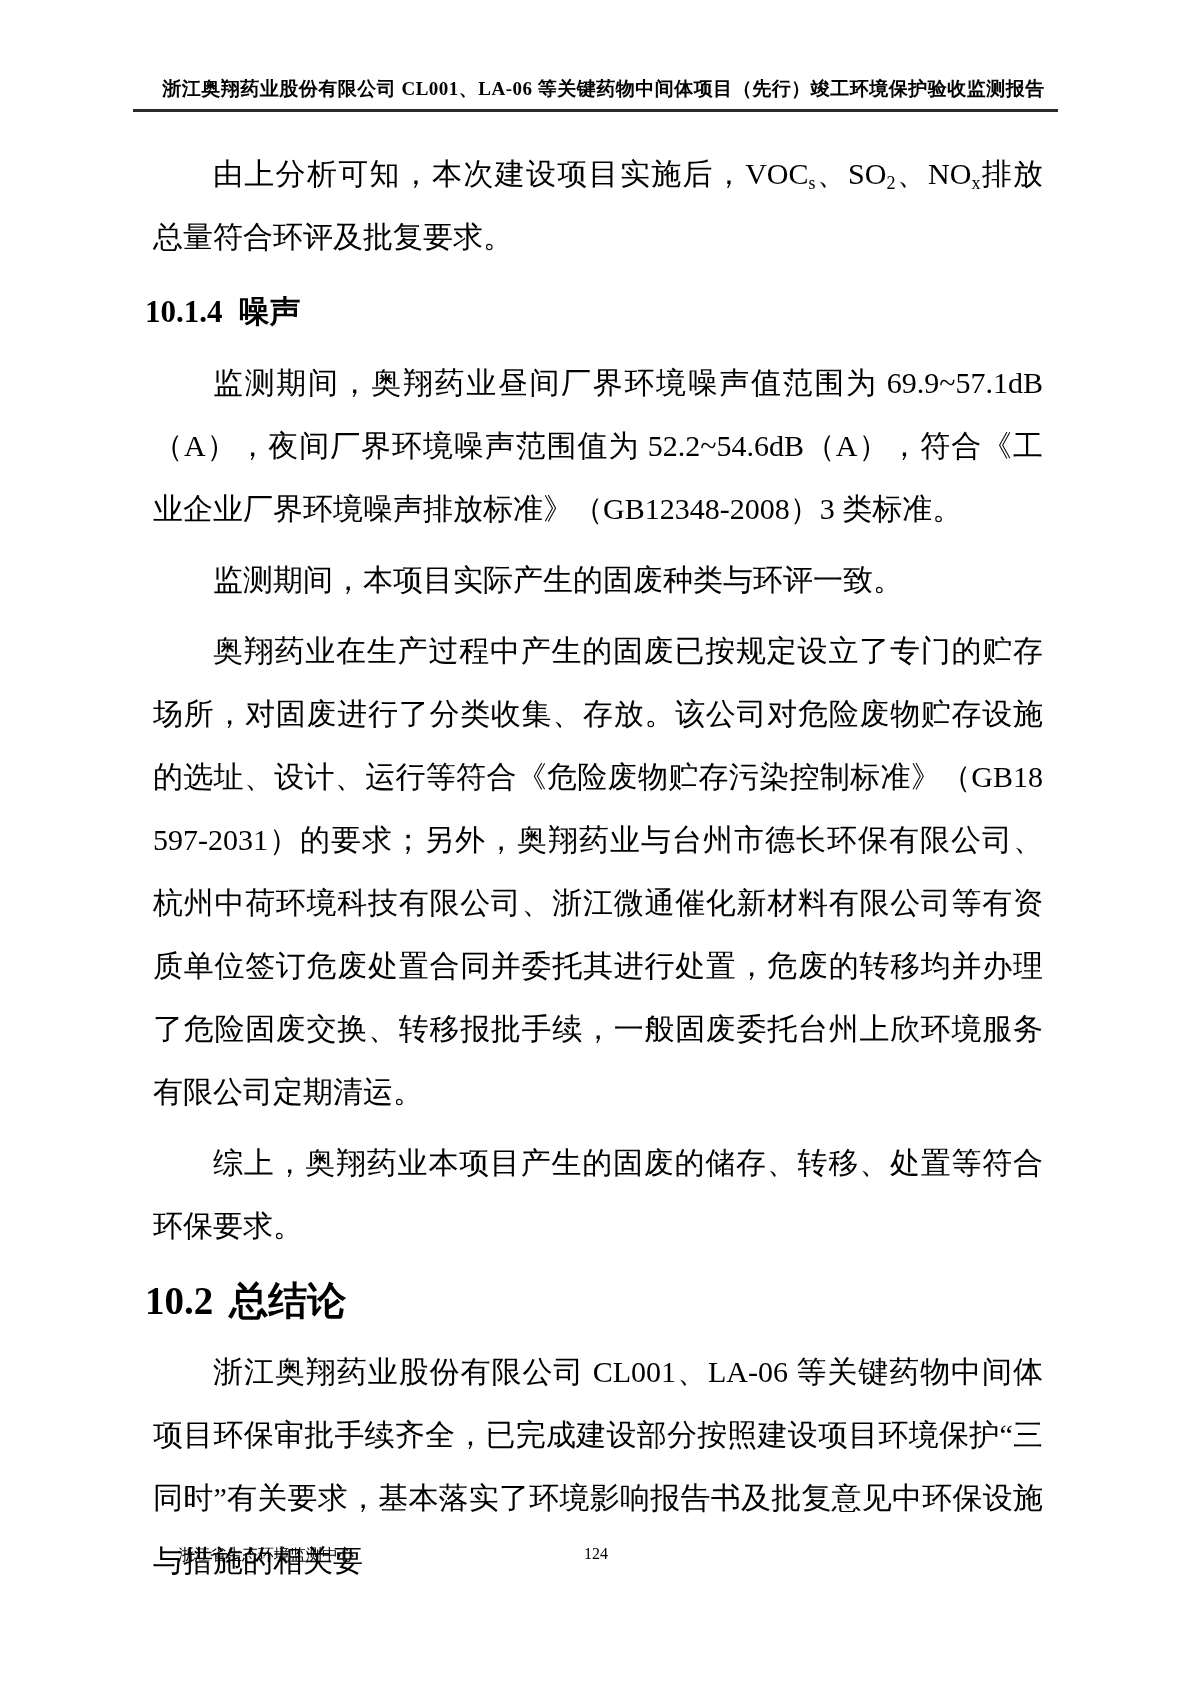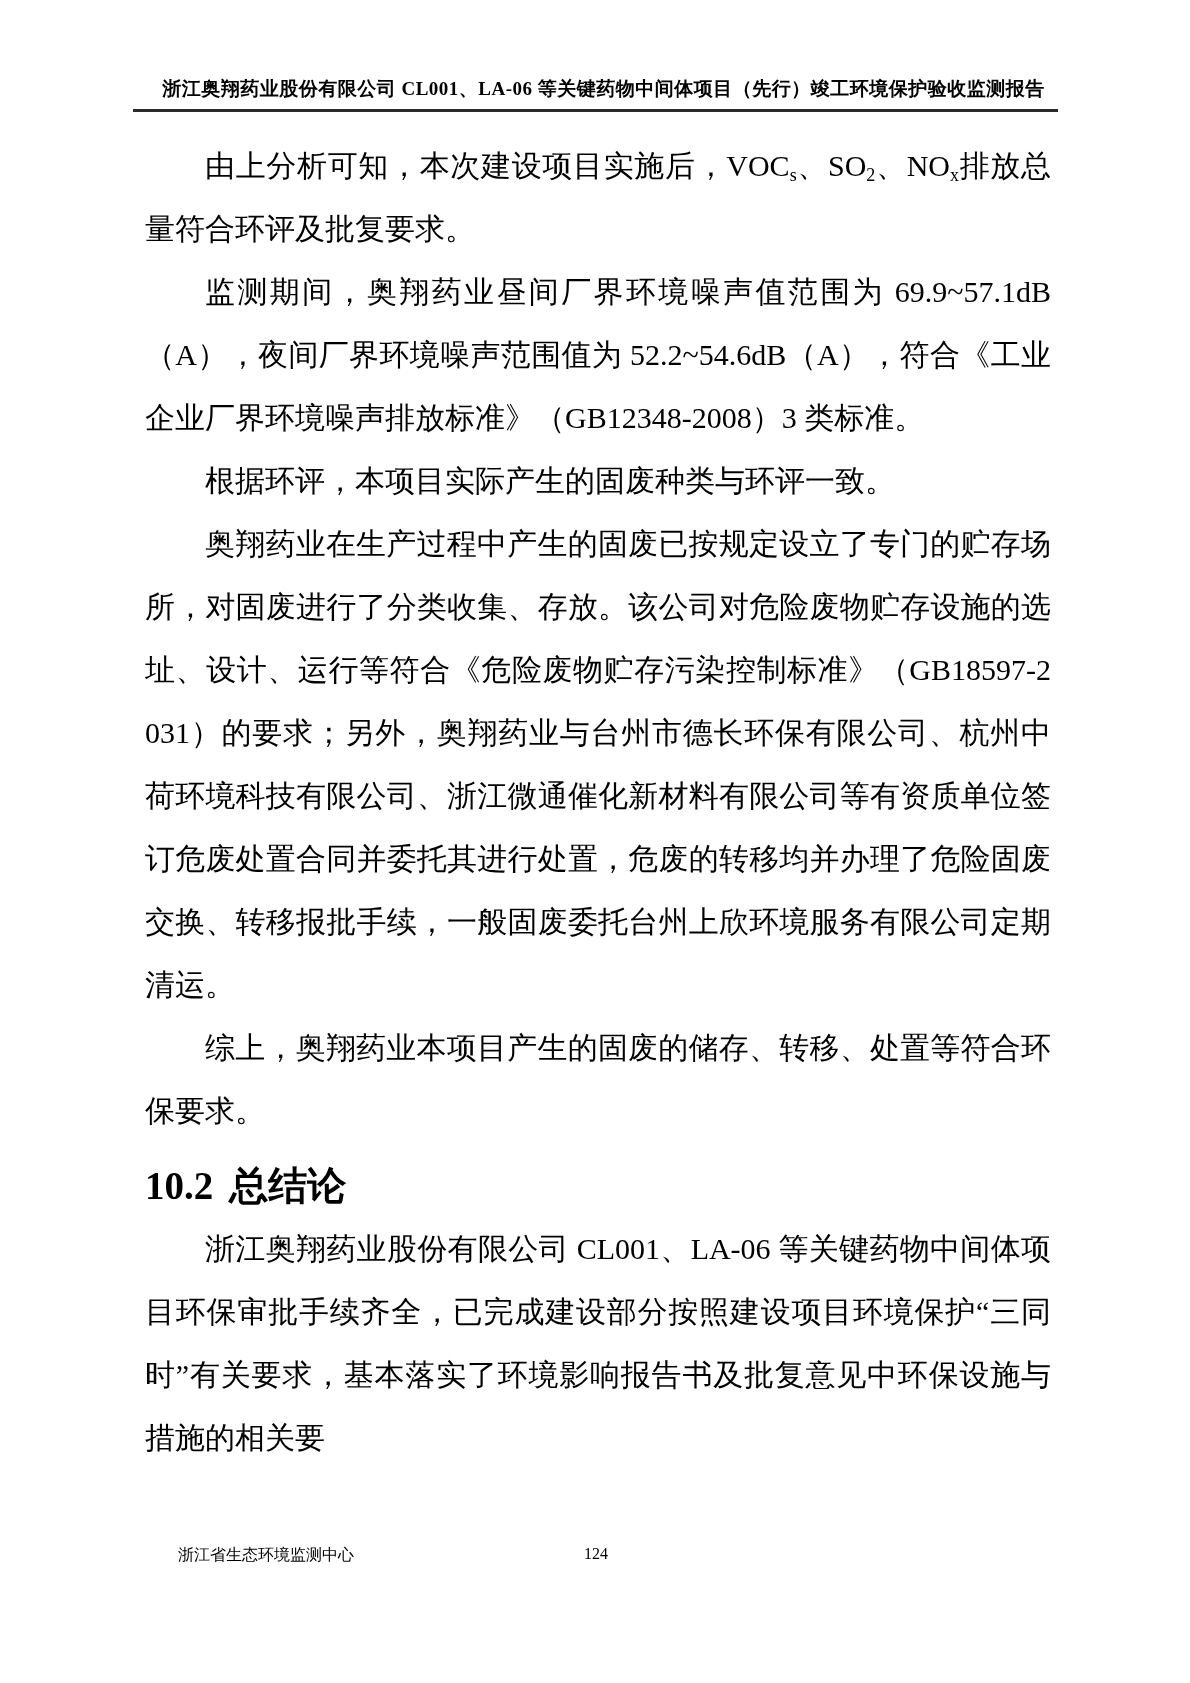--- a/index.html
+++ b/index.html
@@ -31,21 +31,21 @@
     background: #2b2b2b;
     border: none;
   }
   .content {
     position: absolute;
     top: 134px;
     left: 145px;
     width: 906px;
   }
   .para {
-    margin: 0;
+    margin: 8px;
     font-size: 30px;
     line-height: 63px;
     text-align: justify;
     text-justify: inter-ideograph;
     text-indent: 2em;
     word-break: break-all;
   }
   .para sub {
     font-size: 60%;
     line-height: 0;
@@ -97,25 +97,26 @@
 
   <div class="header">
     <div class="header-title">浙江奥翔药业股份有限公司 CL001、LA-06 等关键药物中间体项目（先行）竣工环境保护验收监测报告</div>
     <div class="header-rule"></div>
   </div>
 
   <div class="content">
 
     <p class="para"><span>由上分析可知，本次建设项目实施后，VOC</span><sub>s</sub><span>、SO</span><sub>2</sub><span>、NO</span><sub>x</sub><span>排放总量符合环评及批复要求。</span></p>
 
+    <h2 class="sec-heading"><span class="sec-num">10.1.4</span><span class="sec-label">噪声</span></h2>
 
     <p class="para">监测期间，奥翔药业昼间厂界环境噪声值范围为 69.9~57.1dB（A），夜间厂界环境噪声范围值为 52.2~54.6dB（A），符合《工业企业厂界环境噪声排放标准》（GB12348-2008）3 类标准。</p>
 
 
-    <p class="para">根据环评，本项目实际产生的固废种类与环评一致。</p>
+    <p class="para">监测期间，本项目实际产生的固废种类与环评一致。</p>
 
     <p class="para">奥翔药业在生产过程中产生的固废已按规定设立了专门的贮存场所，对固废进行了分类收集、存放。该公司对危险废物贮存设施的选址、设计、运行等符合《危险废物贮存污染控制标准》（GB18597-2031）的要求；另外，奥翔药业与台州市德长环保有限公司、杭州中荷环境科技有限公司、浙江微通催化新材料有限公司等有资质单位签订危废处置合同并委托其进行处置，危废的转移均并办理了危险固废交换、转移报批手续，一般固废委托台州上欣环境服务有限公司定期清运。</p>
 
     <p class="para">综上，奥翔药业本项目产生的固废的储存、转移、处置等符合环保要求。</p>
 
     <h2 class="sec-heading big"><span class="sec-num">10.2</span><span class="sec-label">总结论</span></h2>
 
     <p class="para">浙江奥翔药业股份有限公司 CL001、LA-06 等关键药物中间体项目环保审批手续齐全，已完成建设部分按照建设项目环境保护“三同时”有关要求，基本落实了环境影响报告书及批复意见中环保设施与措施的相关要</p>
 
   </div>

